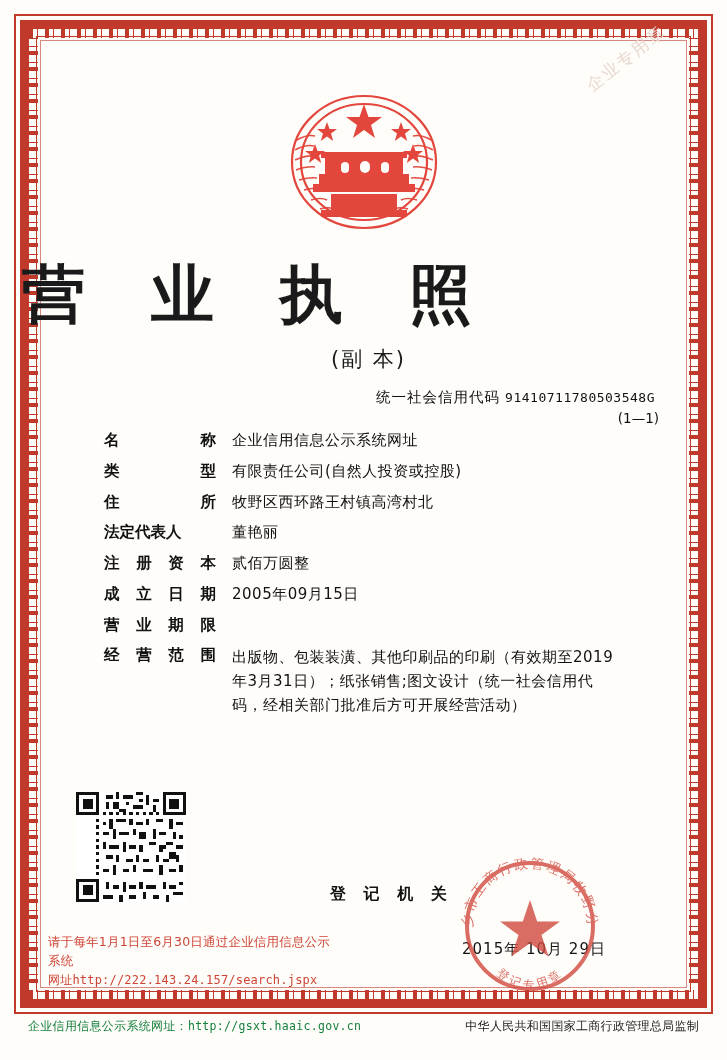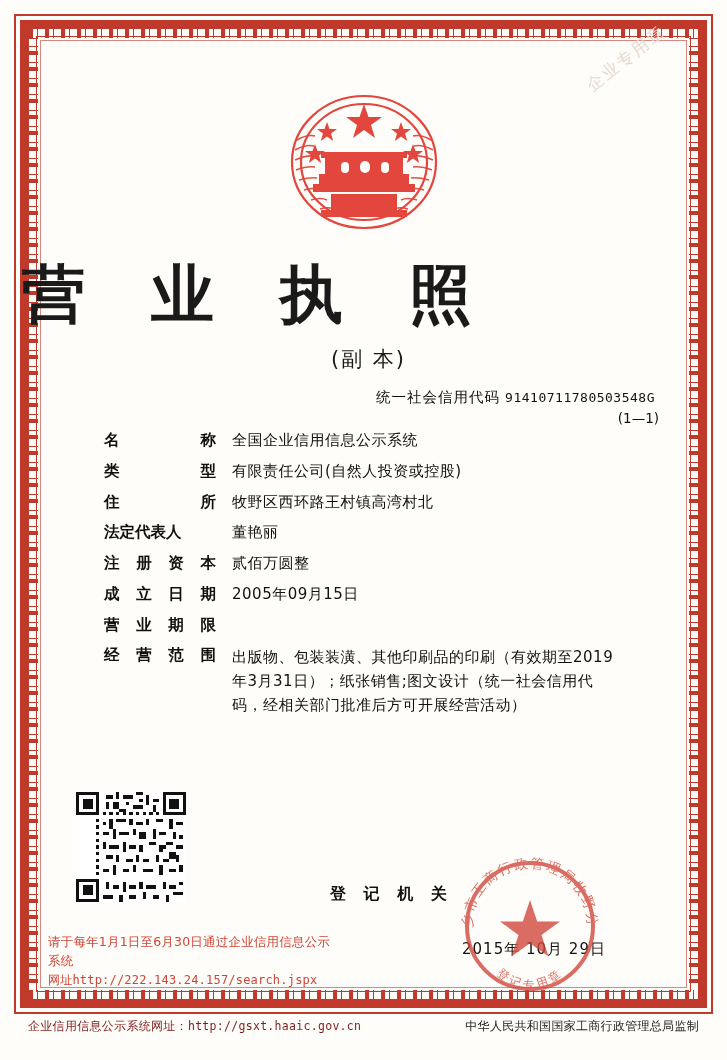--- a/index.html
+++ b/index.html
@@ -229,21 +229,21 @@
     height: 156px;
     opacity: 0.78;
   }
 
   
   .footer-left {
     position: absolute;
     left: 28px;
     top: 1018px;
     font-size: 12px;
-    color: #7f1d1d;
+    color: #15803d;
     letter-spacing: 0.3px;
   }
   .footer-left .u { font-family: "DejaVu Sans Mono", monospace; font-size: 11.5px; }
   .footer-right {
     position: absolute;
     right: 28px;
     top: 1018px;
     font-size: 12px;
     color: #222;
     letter-spacing: 0.3px;
@@ -305,21 +305,21 @@
     <span class="value">91410711780503548G</span>
   </div>
   <div class="code-sub">(1—1)</div>
 
   <div class="fields">
     <div class="row">
       <div class="k">
           <span>名</span>
           <span>称</span>
         </div>
-      <div class="v">全国企业信用信息公示系统</div>
+      <div class="v">企业信用信息公示系统网址</div>
     </div>
     <div class="row">
       <div class="k">
           <span>类</span>
           <span>型</span>
         </div>
       <div class="v">有限责任公司(自然人投资或控股)</div>
     </div>
     <div class="row">
       <div class="k">

